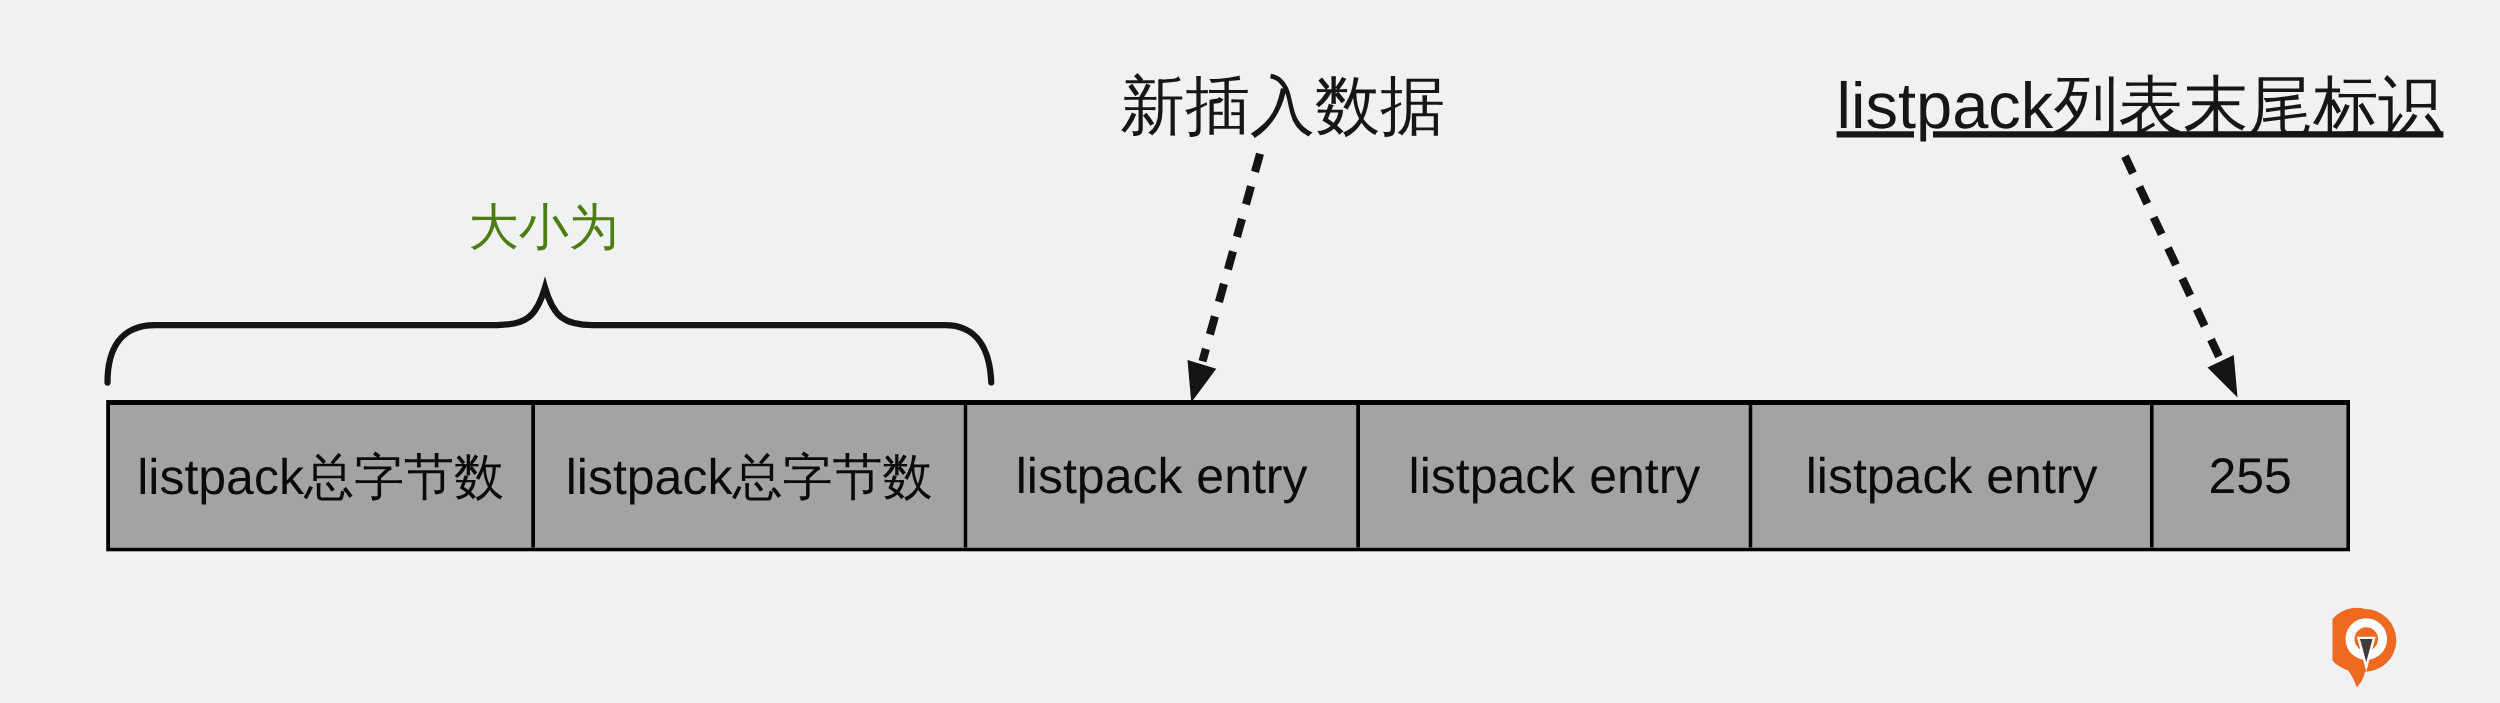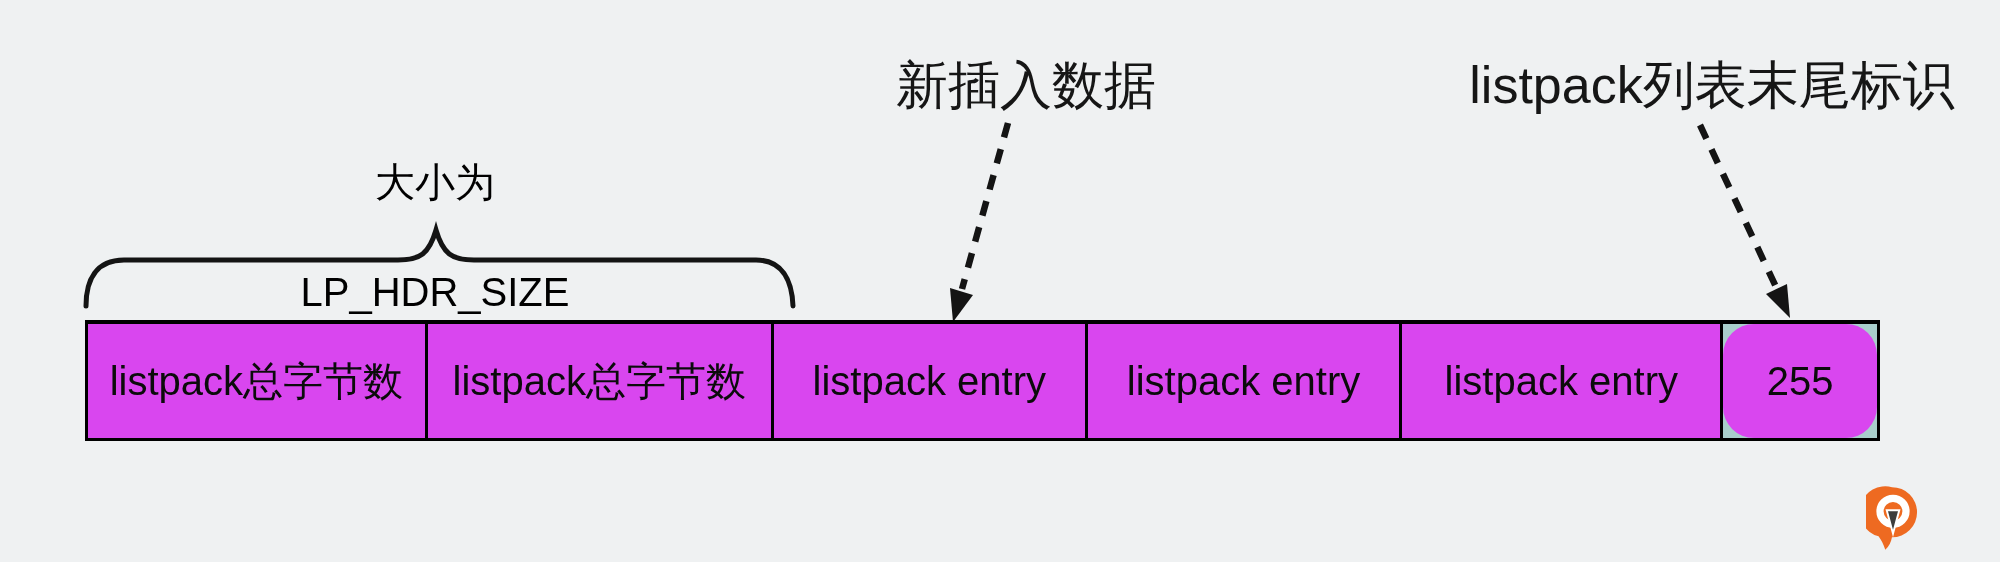--- a/index.html
+++ b/index.html
@@ -17,80 +17,79 @@
   .svg-layer {
     position: absolute; left: 0; top: 0;
     width: 2000px; height: 562px;
     pointer-events: none;
   }
   .hdr-label {
     position: absolute;
     left: 185px; top: 100px; width: 500px;
     text-align: center;
     font-size: 40px; line-height: 55px;
-    color: #000000;
+    color: #4d7c0f;
     white-space: pre-line;
   }
   .annotation {
     position: absolute;
     top: 62px;
     font-size: 52px; line-height: 46px;
     color: #161616;
     text-align: center;
     white-space: nowrap;
   }
   .annotation.new-data { left: 826px; width: 400px; }
-  .annotation.end-marker { left: 1462px; width: 500px; }
+  .annotation.end-marker { left: 1462px; width: 500px; text-decoration: underline; }
   .lp-table {
     position: absolute;
     left: 85px; top: 320px;
     width: 1795px; height: 121px;
     display: flex;
     box-sizing: border-box;
     border: 3px solid #000;
     border-top-width: 4px;
     background: #a9cfcc;
   }
   .lp-cell {
     box-sizing: border-box;
     border-right: 3px solid #000;
     display: flex; align-items: center; justify-content: center;
     font-size: 40px;
     color: #0b0b0b;
-    background: #d946ef;
+    background: #a3a3a3;
     white-space: nowrap;
   }
   .lp-cell:last-child { border-right: none; }
   .c0 { width: 345px; }
   .c1 { width: 351px; }
   .c2 { width: 319px; }
   .c3 { width: 319px; }
   .c4 { width: 326px; }
-  .c5 { width: 156px; border-radius: 31px; }
+  .c5 { width: 156px; }
   .branding {
     position: absolute;
     left: 1744px; top: 486px;
     display: flex; align-items: flex-end; gap: 12px; flex-direction: column;
   }
   .brand-text {
     font-size: 41px;
     color: #595757;
     font-weight: 500;
     letter-spacing: 3px;
     white-space: nowrap;
   }
 </style>
 </head>
 <body>
 
 <div class="canvas">
 
   <div class="hdr-label">
     <div>大小为</div>
-    <div>LP_HDR_SIZE</div>
   </div>
 
   <div class="annotation new-data">新插入数据</div>
 
   <div class="annotation end-marker">listpack列表末尾标识</div>
 
   <svg class="svg-layer" viewBox="0 0 2000 562" xmlns="http://www.w3.org/2000/svg">
 
     <path d="M 86 306 C 86 280, 96 260, 124 260 L 398 260 C 420 260, 429 254, 436 230 C 443 254, 452 260, 474 260 L 756 260 C 782 260, 792 280, 793 306" fill="none" stroke="#141414" stroke-width="5" stroke-linecap="round"></path>
 

